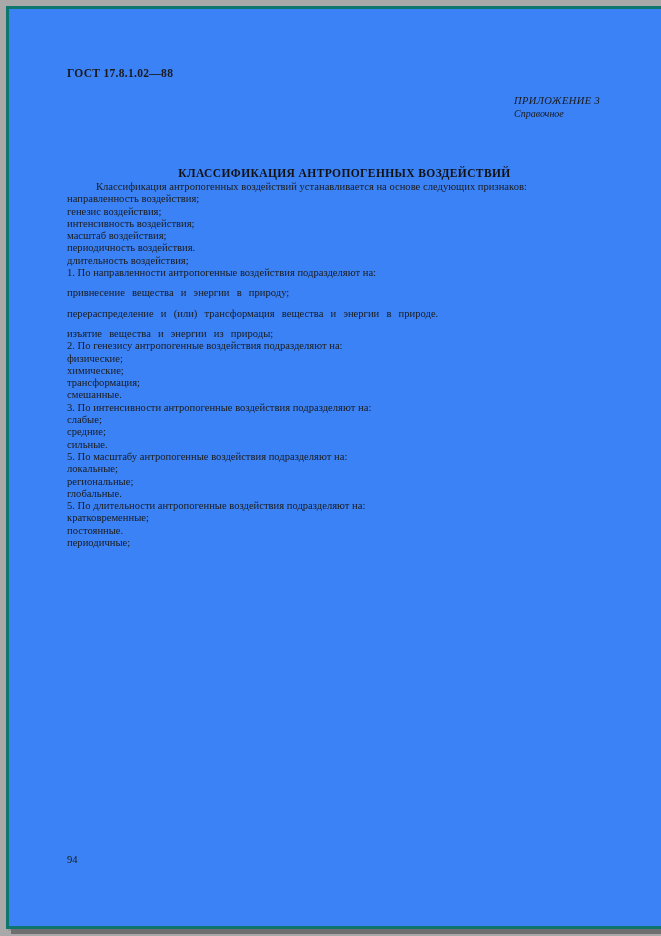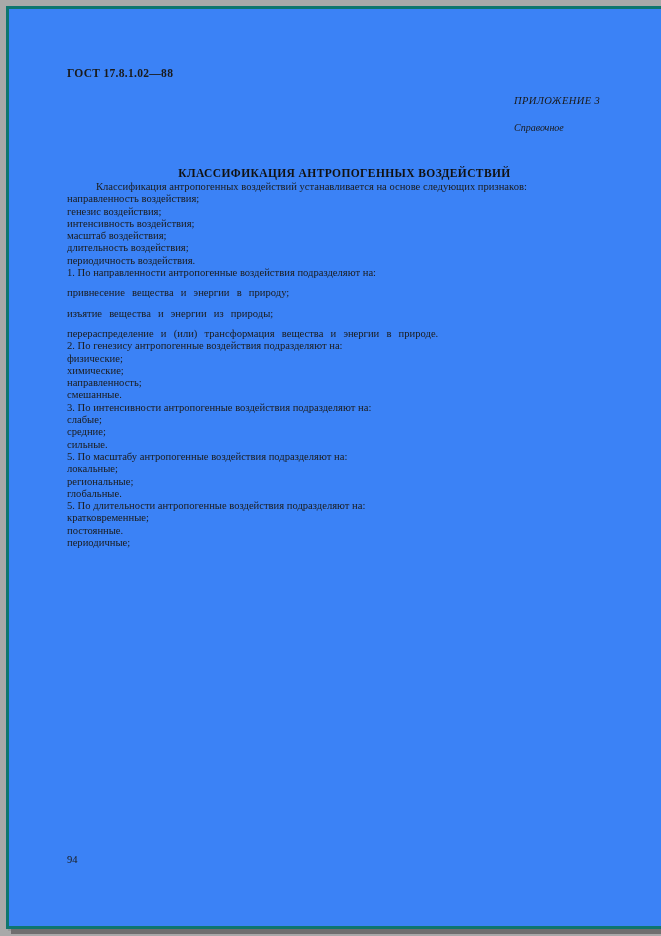--- a/index.html
+++ b/index.html
@@ -41,21 +41,21 @@
     color: #1a1a1a;
   }
   .appendix-label {
     font-size: 10.5px;
     font-style: italic;
     letter-spacing: 0.4px;
   }
   .appendix-sub {
     font-size: 10px;
     font-style: italic;
-    margin-top: 16px;
+    margin-top: 2px;
   }
   .doc-title {
     position: absolute;
     left: 0;
     right: 0;
     top: 146px;
     margin: 12px;
     text-align: center;
     font-size: 11.5px;
     font-weight: bold;
@@ -103,30 +103,30 @@
   </div>
 
   <h1 class="doc-title">КЛАССИФИКАЦИЯ АНТРОПОГЕННЫХ ВОЗДЕЙСТВИЙ</h1>
 
   <div class="body-text" id="body-lines">
       <div class="line indent">Классификация антропогенных воздействий устанавливается на основе следующих признаков:</div>
       <div class="line">направленность воздействия;</div>
       <div class="line">генезис  воздействия;</div>
       <div class="line">интенсивность воздействия;</div>
       <div class="line">масштаб воздействия;</div>
+      <div class="line">периодичность воздействия.</div>
       <div class="line">длительность воздействия;</div>
-      <div class="line">периодичность воздействия.</div>
       <div class="line">1. По направленности антропогенные воздействия подразделяют на:</div>
       <div class="line spread">привнесение вещества и энергии в природу;</div>
+      <div class="line spread">перераспределение и (или) трансформация вещества и энергии в природе.</div>
       <div class="line spread">изъятие вещества и энергии из природы;</div>
-      <div class="line spread">перераспределение и (или) трансформация вещества и энергии в природе.</div>
       <div class="line">2. По генезису антропогенные воздействия подразделяют на:</div>
       <div class="line">физические;</div>
       <div class="line">химические;</div>
-      <div class="line">направленность;</div>
+      <div class="line">трансформация;</div>
       <div class="line">смешанные.</div>
       <div class="line">3. По интенсивности антропогенные воздействия подразделяют на:</div>
       <div class="line">слабые;</div>
       <div class="line">средние;</div>
       <div class="line">сильные.</div>
       <div class="line">5. По масштабу антропогенные воздействия подразделяют на:</div>
       <div class="line">локальные;</div>
       <div class="line">региональные;</div>
       <div class="line">глобальные.</div>
       <div class="line">5. По длительности антропогенные воздействия подразделяют на:</div>

